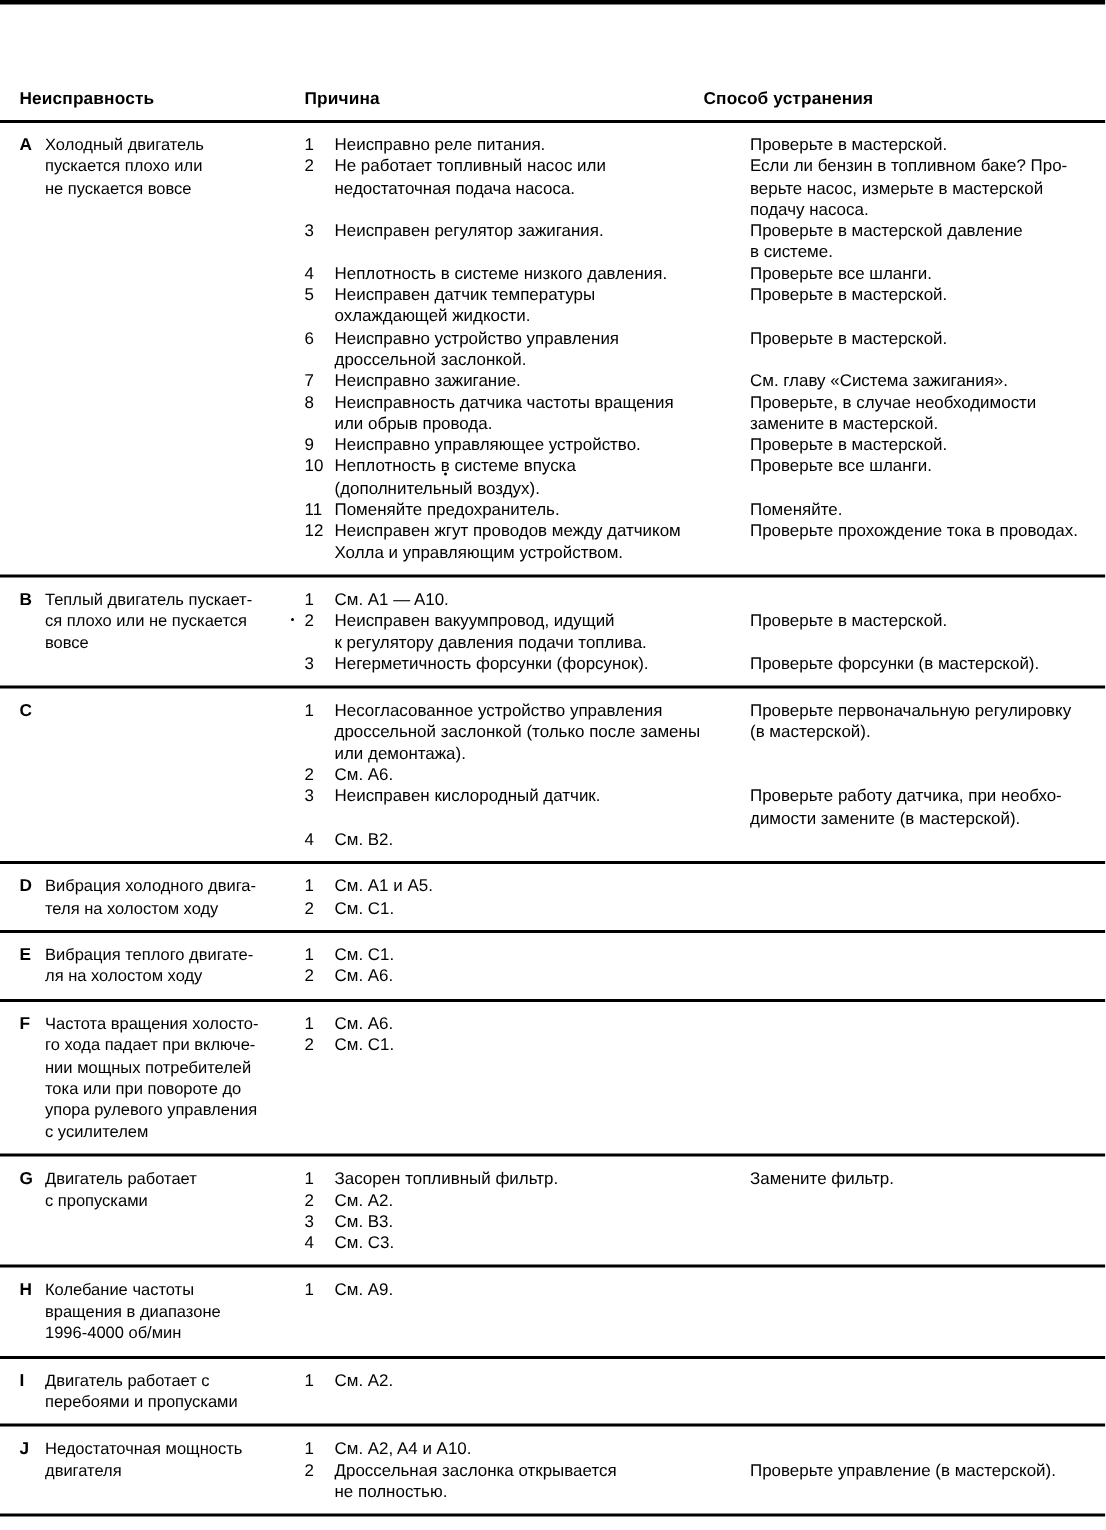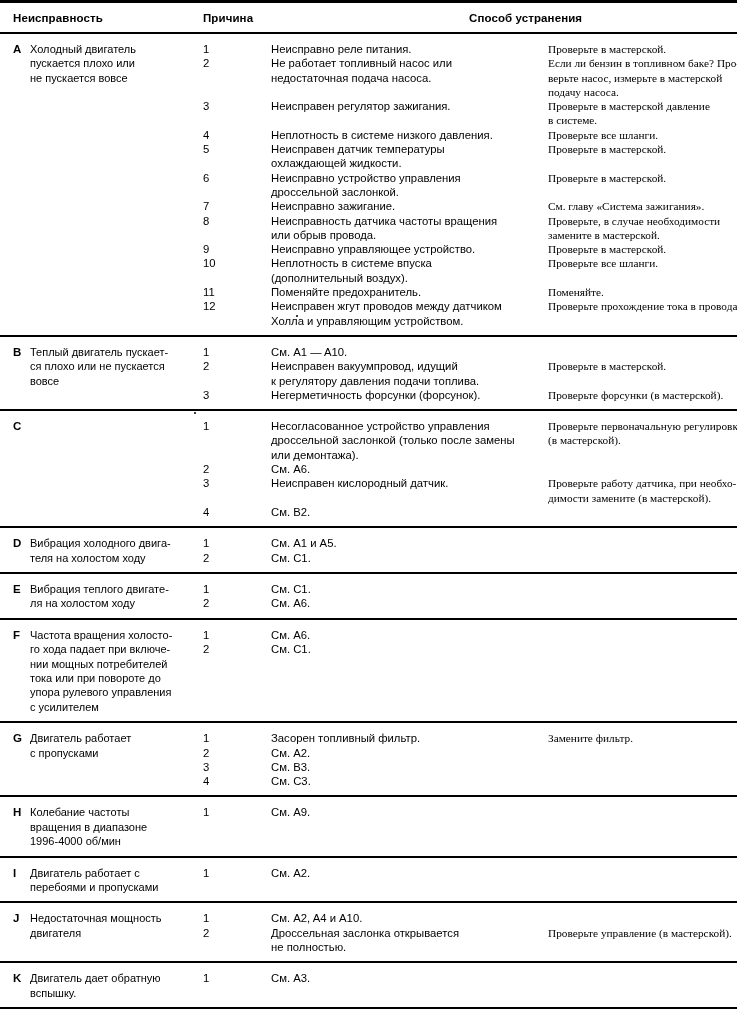--- a/index.html
+++ b/index.html
@@ -30,20 +30,21 @@
   }
   .rule.top {
     border-top: 3px solid #000;
   }
 
   
   .thead {
     display: flex;
     align-items: flex-start;
     padding: 9px 0 8px 0;
+    margin-top: 48px;
   }
   .thead .th {
     font-weight: bold;
     font-size: 11.5px;
     letter-spacing: 0.1px;
   }
   .col-fault   { width: 203px; box-sizing: border-box; padding-left: 13px; }
   .col-cause   { width: 266px; box-sizing: border-box; }
   .col-remedy  { width: 237px; box-sizing: border-box; }
 
@@ -94,31 +95,29 @@
     text-align: left;
   }
   .cause {
     width: 277px;
     flex: 0 0 277px;
     font-size: 11.3px;
     line-height: 14.3px;
     white-space: pre-line;
     padding-right: 6px;
     box-sizing: border-box;
-    margin-left: 48px;
   }
   .remedy {
     width: 237px;
     flex: 0 0 237px;
     font-size: 11.3px;
     line-height: 14.3px;
     white-space: pre-line;
     box-sizing: border-box;
     padding-right: 4px;
-    font-family: Liberation Serif, serif;
   }
 
   
   .speck {
     position: absolute;
     width: 2px;
     height: 2px;
     background: #000;
     border-radius: 50%;
   }

